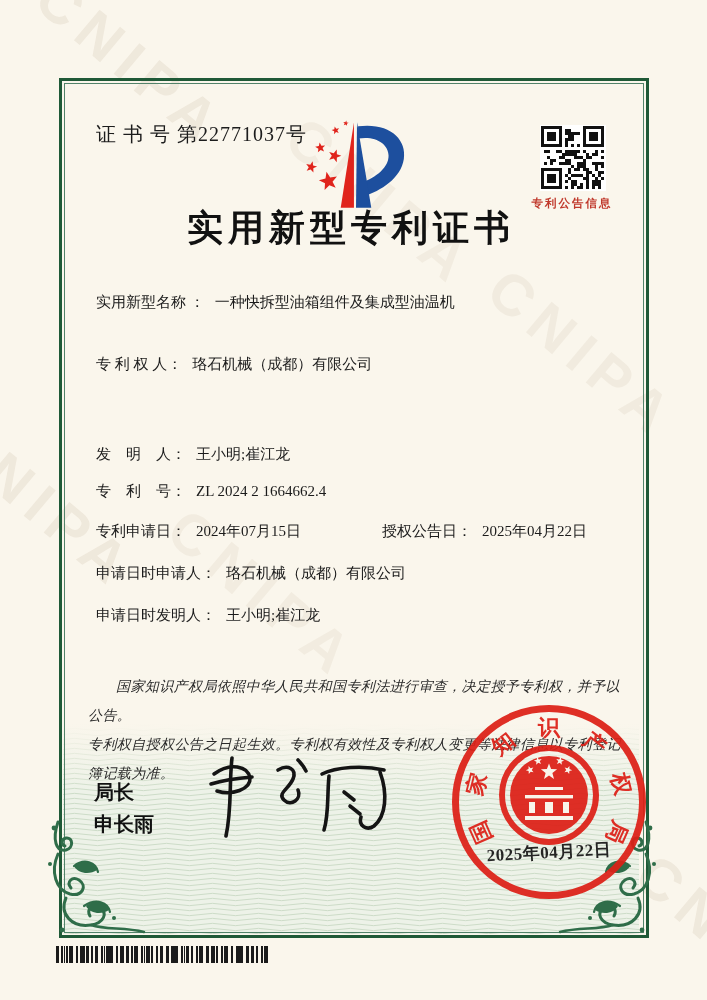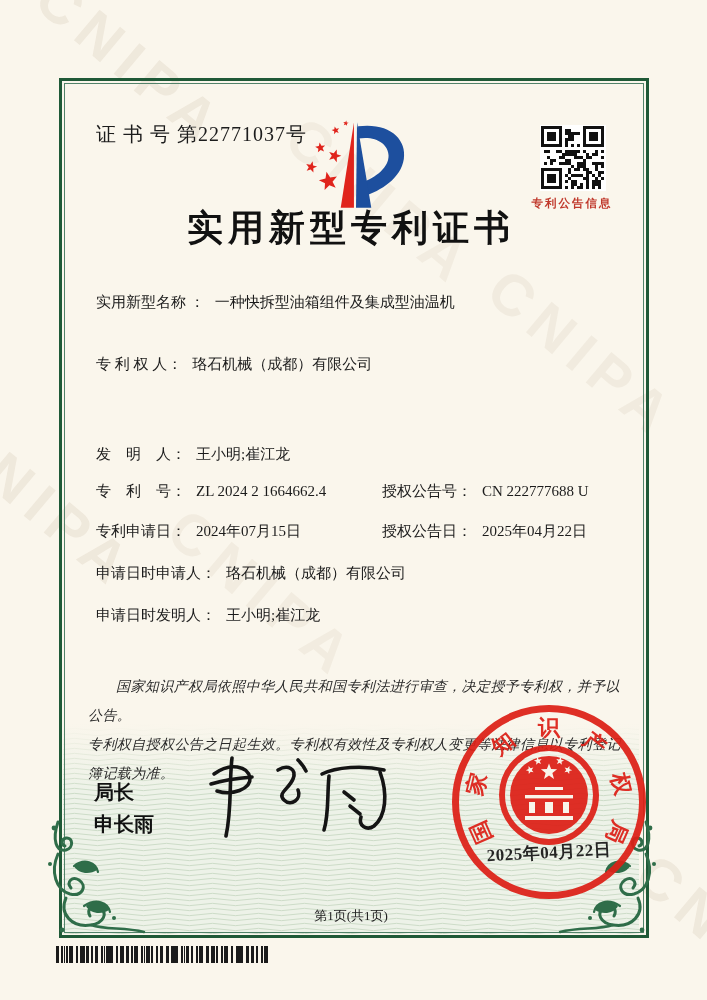--- a/index.html
+++ b/index.html
@@ -614,21 +614,20 @@
     <span class="lab">实用新型名称 ：</span><span class="val">一种快拆型油箱组件及集成型油温机</span>
   </div>
   <div class="row r2">
     <span class="lab">专 利 权 人：</span><span class="val">珞石机械（成都）有限公司</span>
   </div>
   <div class="row r4">
     <span class="lab">发　明　人：</span><span class="val">王小明;崔江龙</span>
   </div>
   <div class="row r5">
     <span class="lab">专　利　号：</span><span class="val">ZL 2024 2 1664662.4</span>
-    <span class="c2"><span class="lab">授权公告号：</span><span class="val">CN 222777688 U</span></span>
   </div>
   <div class="row r6">
     <span class="lab">专利申请日：</span><span class="val">2024年07月15日</span>
     <span class="c2"><span class="lab">授权公告日：</span><span class="val">2025年04月22日</span></span>
   </div>
   <div class="row r8">
     <span class="lab">申请日时发明人：</span><span class="val">王小明;崔江龙</span>
   </div>
   <div class="row r7">
     <span class="lab">申请日时申请人：</span><span class="val">珞石机械（成都）有限公司</span>
@@ -683,17 +682,16 @@
         <rect x="26" y="50" width="48" height="3.4"></rect>
         <rect x="30" y="57" width="6" height="11"></rect>
         <rect x="46" y="57" width="8" height="11"></rect>
         <rect x="64" y="57" width="6" height="11"></rect>
         <rect x="26" y="71" width="48" height="4"></rect>
       </g>
     </svg>
     <div class="seal-date">2025年04月22日</div>
   </div>
 
-  <div class="page-footer">第1页(共1页)</div>
 
   <div class="barcode"></div>
 
 </div>
 
 </body></html>

